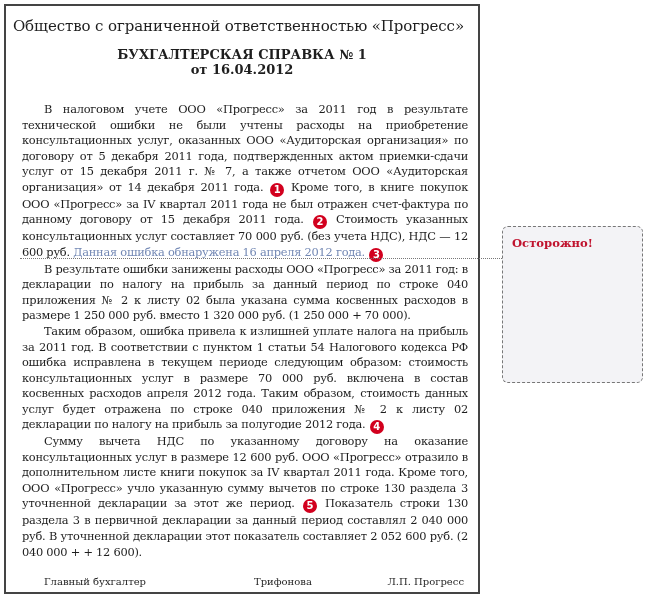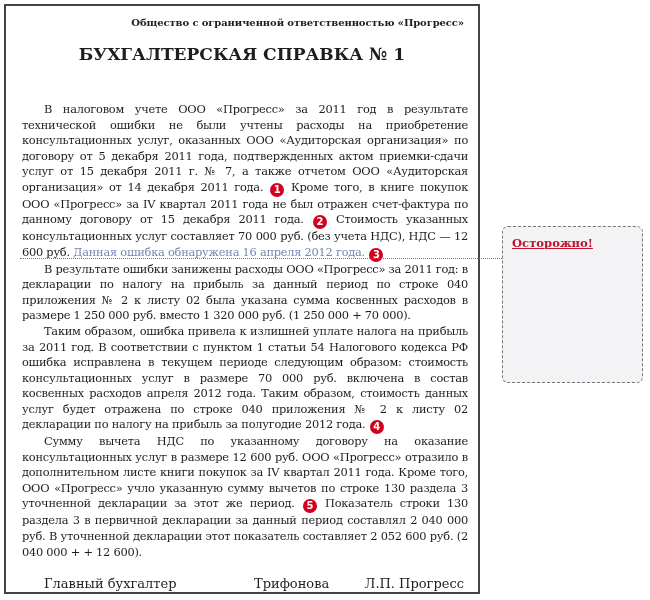--- a/index.html
+++ b/index.html
@@ -1,45 +1,46 @@
 <!DOCTYPE html>
 <html><head>
 <meta charset="utf-8">
 <style>
   html, body { margin: 0; padding: 0; background: #ffffff; }
   body { width: 650px; height: 600px; position: relative; overflow: hidden;
          font-family: "DejaVu Serif", "Liberation Serif", serif; color: #1e1e1e; }
   .doc { position: absolute; left: 4px; top: 4px; width: 472px; height: 586px;
          border: 2px solid #444; border-top-width: 2px; box-sizing: content-box; background: #fff; }
-  .org { position: absolute; right: 14px; top: 11px; font-size: 10px; letter-spacing: -0.1px; font-weight: bold; }
+  .org { position: absolute; right: 14px; top: 11px; font-size: 15px; letter-spacing: -0.1px; }
   .title { position: absolute; left: 0; right: 0; top: 41px; text-align: center; font-weight: bold;
-           font-size: 17px; line-height: 15px; }
+           font-size: 13px; line-height: 15px; }
   .body { position: absolute; left: 16px; width: 446px; top: 96px; font-size: 11.4px; line-height: 15.55px;
           text-align: justify; letter-spacing: -0.25px; }
   .body p { margin: 0; text-indent: 22px; }
   .marker { display: inline-block; width: 14px; height: 14px; border-radius: 50%; background: #d2001e;
             color: #fff; font-family: "DejaVu Sans", "Liberation Sans", sans-serif; font-weight: bold;
             font-size: 10px; line-height: 14px; text-align: center; text-indent: 0; vertical-align: -2px;
             margin: 0 1px; }
   .hl { color: #7388b4; }
   .dotline { position: absolute; left: 20px; top: 258px; width: 482px; height: 0;
              border-top: 1.3px dotted #777; }
-  .sign { position: absolute; top: 570px; font-size: 13px; }
+  .sign { position: absolute; top: 570px; font-size: 10px; }
   .callout { position: absolute; left: 502px; top: 226px; width: 141px; height: 157px; box-sizing: border-box;
              border: 1.3px dashed #777; border-radius: 6px; background: #f3f3f6; padding: 8px 8px 6px 9px;
              font-size: 11.6px; line-height: 16.2px; }
-  .callout-title { color: #c0132e; font-weight: bold; display: block; text-decoration: underline; }
+  .callout-title { color: #c0132e; font-weight: bold; display: block; }
 </style>
 </head>
 <body>
 
 <div class="doc">
   <div class="org">Общество с ограниченной ответственностью «Прогресс»</div>
   <div class="title">
     <div>БУХГАЛТЕРСКАЯ СПРАВКА № 1</div>
+    <div>от 16.04.2012</div>
   </div>
 
   <div class="body">
     <p>
       <span>В налоговом учете ООО «Прогресс» за 2011 год в результате технической ошибки не были учтены расходы на приобретение консультационных услуг, оказанных ООО «Аудиторская организация» по договору от 5 декабря 2011 года, подтвержденных актом приемки-сдачи услуг от 15 декабря 2011 г. № 7, а также отчетом ООО «Аудиторская организация» от 14 декабря 2011 года.</span>
       <span class="marker">1</span>
       <span>Кроме того, в книге покупок ООО «Прогресс» за IV квартал 2011 года не был отражен счет-фактура по данному договору от 15 декабря 2011 года.</span>
       <span class="marker">2</span>
       <span>Стоимость указанных консультационных услуг составляет 70 000 руб. (без учета НДС), НДС — 12 600 руб.</span>
       <span class="hl">Данная ошибка обнаружена 16 апреля 2012 года.</span>

